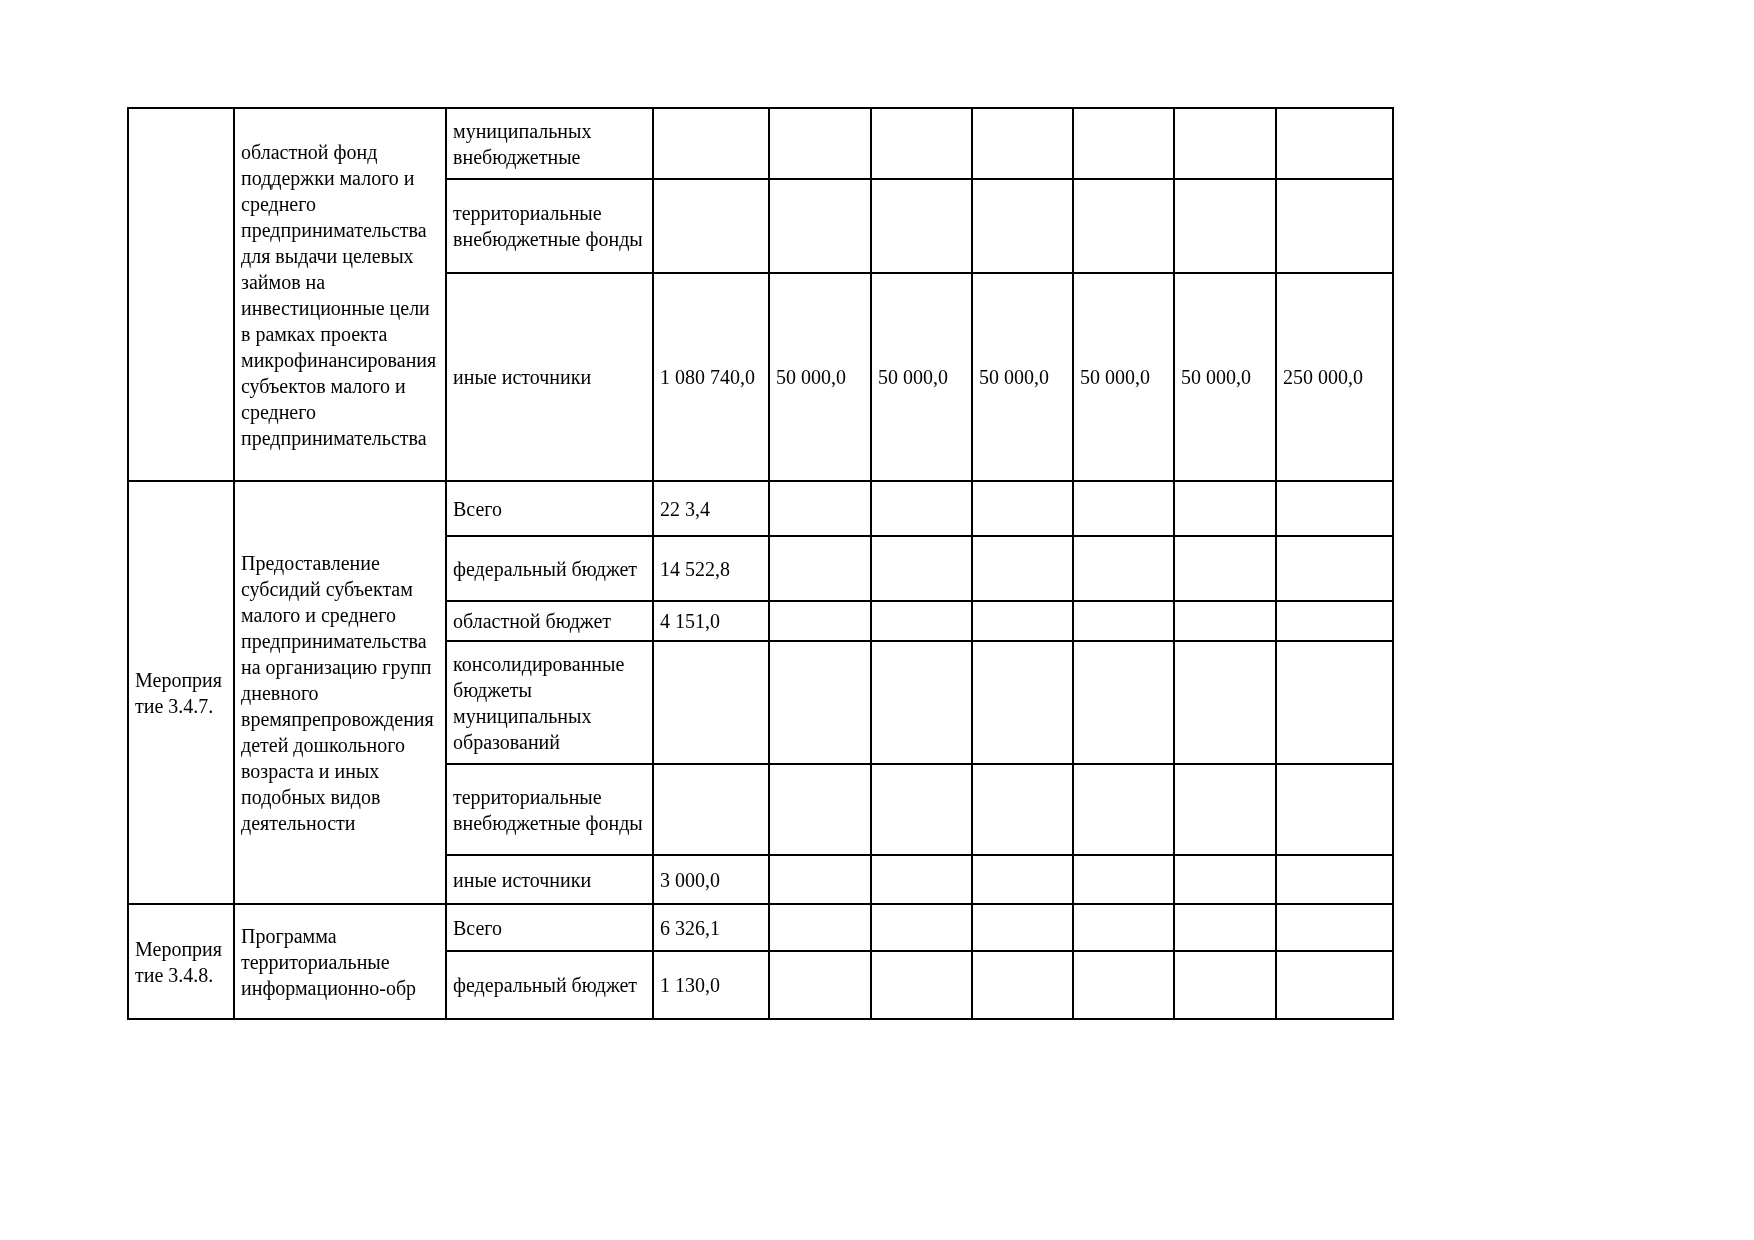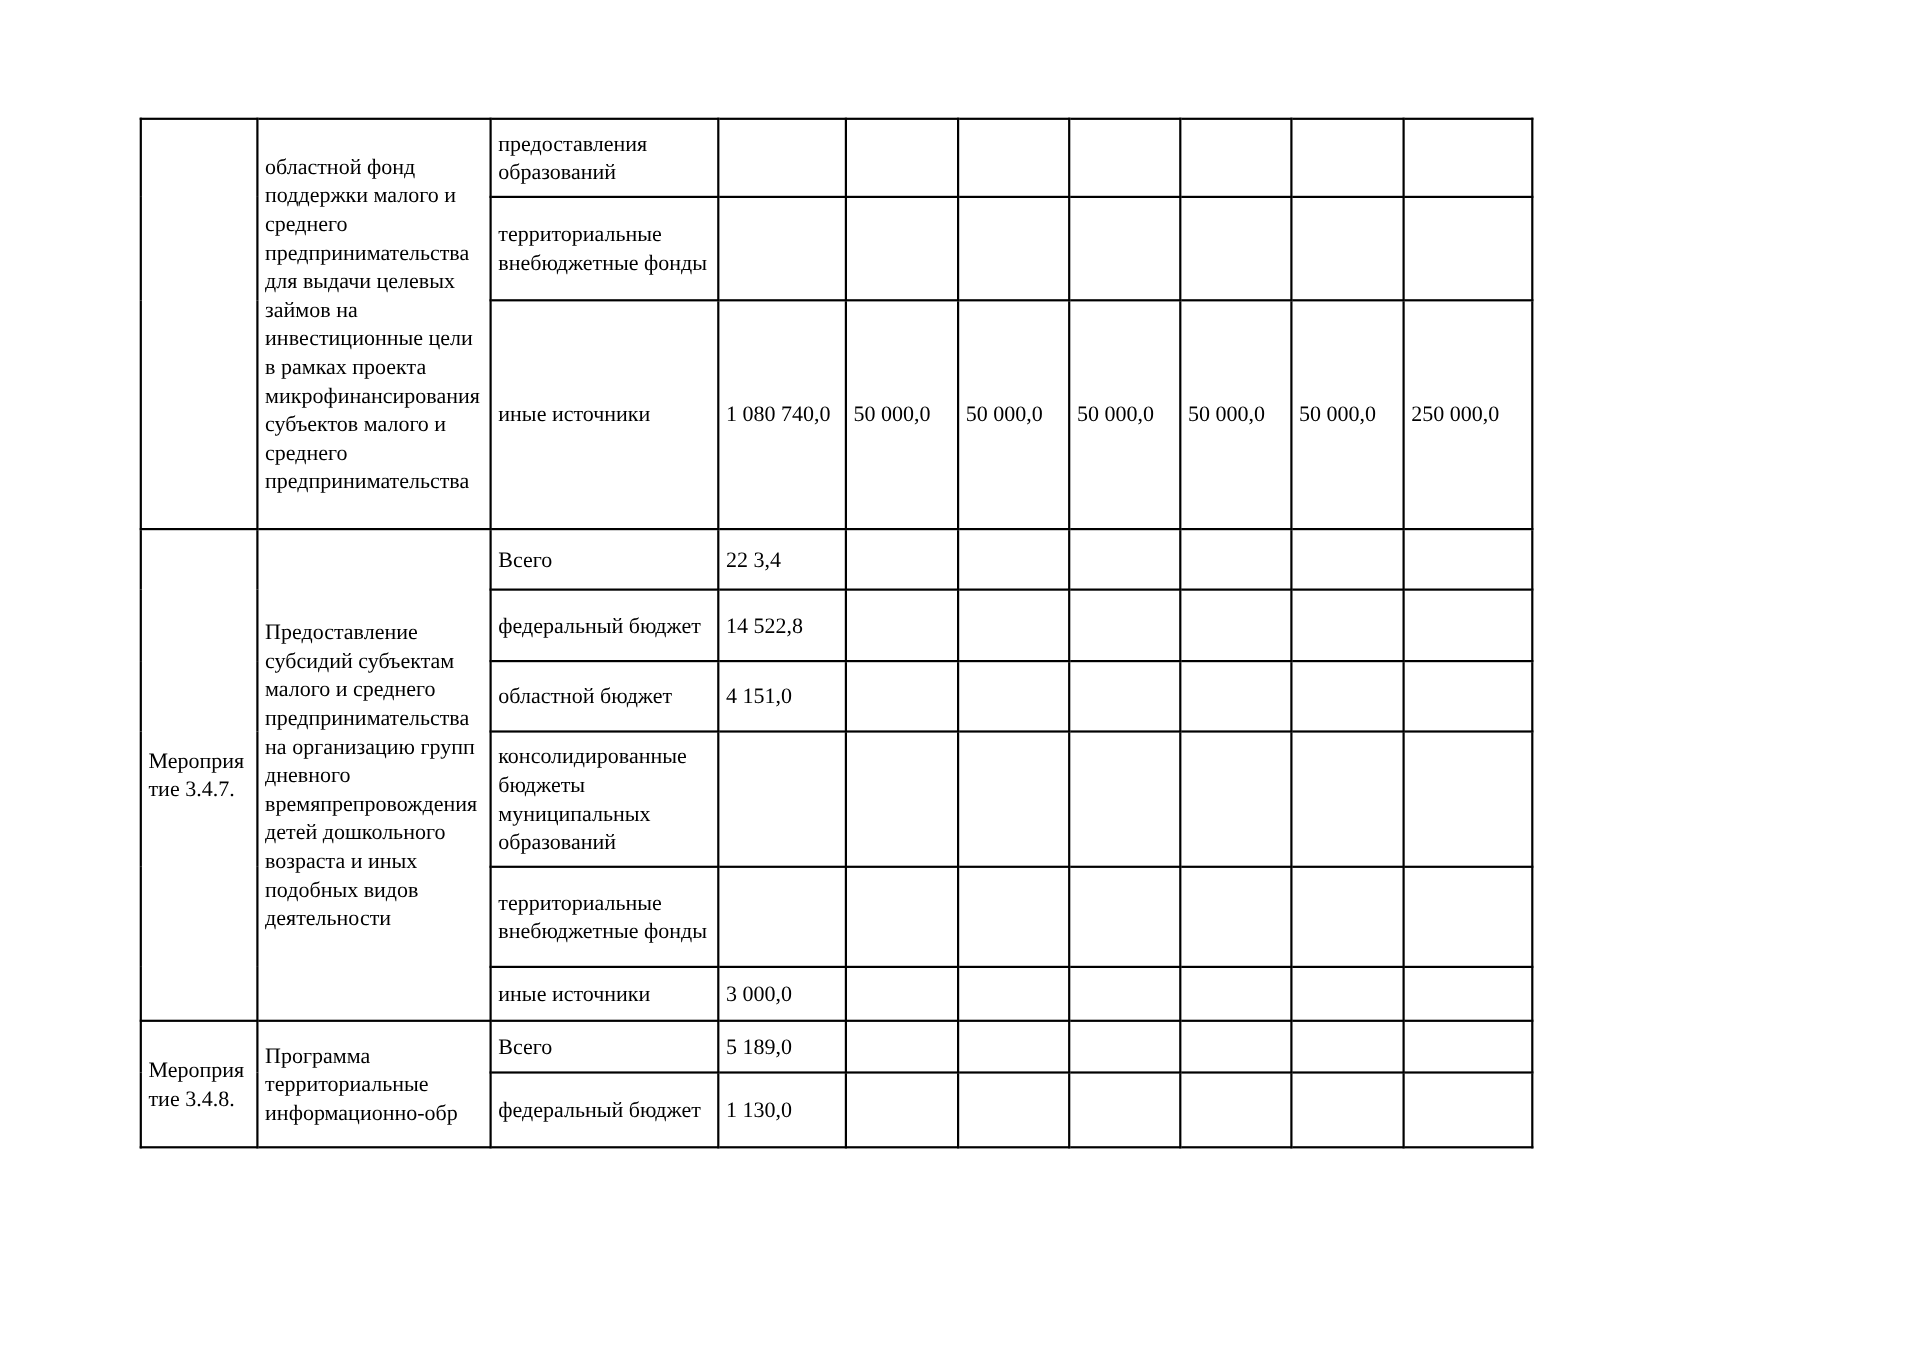--- a/index.html
+++ b/index.html
@@ -58,21 +58,21 @@
       <col style="width:101px">
       <col style="width:101px">
       <col style="width:102px">
       <col style="width:117px">
     </colgroup>
     <tbody>
 
       <tr style="height:71px">
         <td class="item" rowspan="3"></td>
         <td class="desc" rowspan="3">областной фонд поддержки малого и среднего предпринимательства для выдачи целевых займов на инвестиционные цели в рамках проекта микрофинансирования субъектов малого и среднего предпринимательства</td>
-        <td class="src">предоставления образований</td>
+        <td class="src">муниципальных внебюджетные</td>
         <td class="val"></td>
         <td class="val"></td>
         <td class="val"></td>
         <td class="val"></td>
         <td class="val"></td>
         <td class="val"></td>
         <td class="val"></td>
       </tr>
       <tr style="height:94px">
         <td class="src">территориальные внебюджетные фонды</td>
@@ -110,21 +110,21 @@
       <tr style="height:65px">
         <td class="src">федеральный бюджет</td>
         <td class="val">14 522,8</td>
         <td class="val"></td>
         <td class="val"></td>
         <td class="val"></td>
         <td class="val"></td>
         <td class="val"></td>
         <td class="val"></td>
       </tr>
-      <tr style="height:64px">
+      <tr style="height:40px">
         <td class="src">областной бюджет</td>
         <td class="val">4 151,0</td>
         <td class="val"></td>
         <td class="val"></td>
         <td class="val"></td>
         <td class="val"></td>
         <td class="val"></td>
         <td class="val"></td>
       </tr>
       <tr style="height:123px">
@@ -155,21 +155,21 @@
         <td class="val"></td>
         <td class="val"></td>
         <td class="val"></td>
         <td class="val"></td>
       </tr>
 
       <tr style="height:47px">
         <td class="item" rowspan="2">Мероприятие 3.4.8.</td>
         <td class="desc" rowspan="2">Программа территориальные информационно-обр</td>
         <td class="src">Всего</td>
-        <td class="val">5 189,0</td>
+        <td class="val">6 326,1</td>
         <td class="val"></td>
         <td class="val"></td>
         <td class="val"></td>
         <td class="val"></td>
         <td class="val"></td>
         <td class="val"></td>
       </tr>
       <tr style="height:68px">
         <td class="src">федеральный бюджет</td>
         <td class="val">1 130,0</td>

